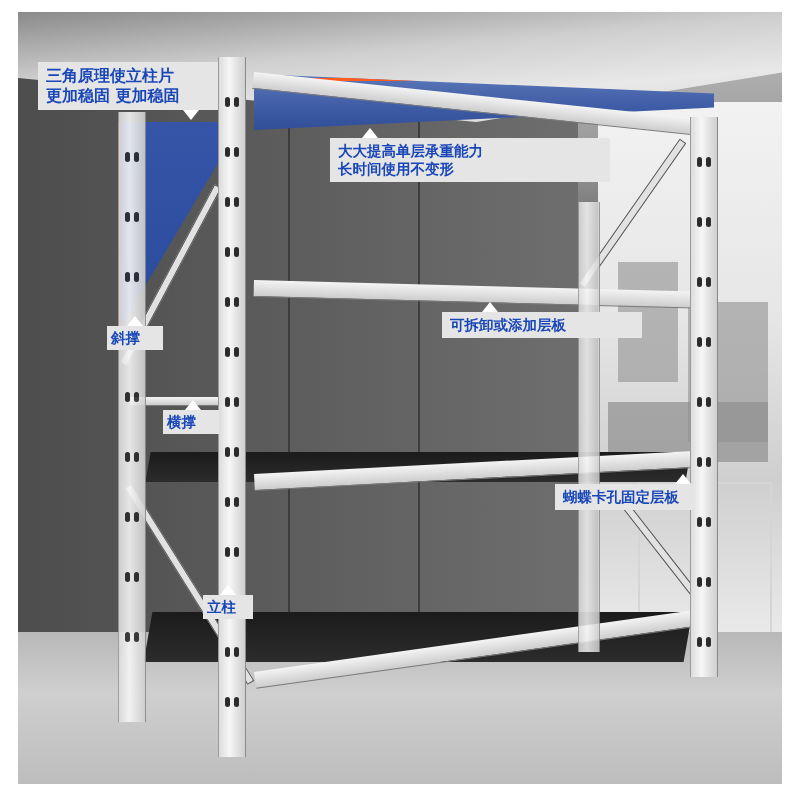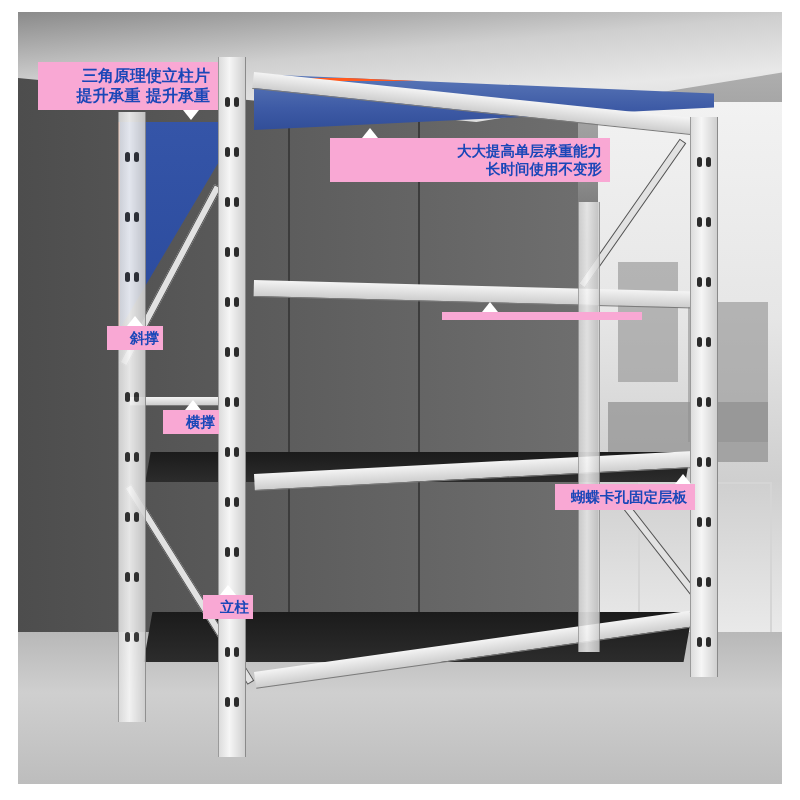--- a/index.html
+++ b/index.html
@@ -26,21 +26,21 @@
   .panel{position:absolute;background:linear-gradient(180deg,#1b1b1b,#2c2c2c);}
   .brace{position:absolute;height:6px;background:#e2e2e2;border:1px solid #555;transform-origin:0 50%;}
   .blue-top{position:absolute;left:236px;top:62px;width:460px;height:70px;
     background:linear-gradient(180deg,#5b78b8,#3d5aa5 50%,#2a4690);
     clip-path:polygon(0 0,100% 28%,100% 48%,0 80%);}
   .blue-top .redline{position:absolute;left:0;width:100%;height:3px;background:#ff5a1f;}
   .blue-tri{position:absolute;left:100px;top:110px;width:120px;height:210px;
     background:linear-gradient(180deg,#3555a8,#2a4a9c);
     clip-path:polygon(0 0,100% 0,100% 2%,0 100%);
     border-left:2px solid #ff5a1f;}
-  .callout{position:absolute;background:#f9a8d4;color:#1a47b8;font-weight:bold;text-align:right;
+  .callout{position:absolute;background:#e5e5e5;color:#1a47b8;font-weight:bold;text-align:left;
     line-height:1.25;padding:4px 8px;box-sizing:border-box;}
   .callout .arrow{position:absolute;width:0;height:0;border-left:8px solid transparent;border-right:8px solid transparent;}
   .callout .arrow.down{border-top:10px solid #ffffff;bottom:-10px;}
   .callout .arrow.up{border-bottom:10px solid #ffffff;top:-10px;}
   .line{display:block;white-space:nowrap;}
 </style>
 </head>
 <body>
 
 <div class="scene">
@@ -144,31 +144,32 @@
     <div class="hole" style="top:460px"></div>
       <div class="hole r" style="top:460px"></div>
     <div class="hole" style="top:520px"></div>
       <div class="hole r" style="top:520px"></div>
   </div>
   <div class="upright" style="left:560px;top:190px;height:450px;width:20px;opacity:.85"></div>
 </div>
 
 <div class="callout" style="left:38px;top:62px;width:180px;font-size:16px;">
   <span class="line">三角原理使立柱片</span>
-  <span class="line">提升承重 提升承重</span>
+  <span class="line">更加稳固 更加稳固</span>
   <span class="arrow down" style="left:145px"></span>
 </div>
 
 <div class="callout" style="left:330px;top:138px;width:280px;font-size:14.5px;">
   <span class="line">大大提高单层承重能力</span>
   <span class="line">长时间使用不变形</span>
   <span class="arrow up" style="left:32px"></span>
 </div>
 
 <div class="callout" style="left:442px;top:312px;width:200px;font-size:14.5px;">
+  <span class="line">可拆卸或添加层板</span>
   <span class="arrow up" style="left:40px"></span>
 </div>
 
 <div class="callout" style="left:555px;top:484px;width:140px;font-size:14.5px;">
   <span class="line">蝴蝶卡孔固定层板</span>
   <span class="arrow up" style="left:120px"></span>
 </div>
 
 <div class="callout" style="left:107px;top:326px;width:56px;font-size:14.5px;padding:3px 4px;">
   <span class="line">斜撑</span>

